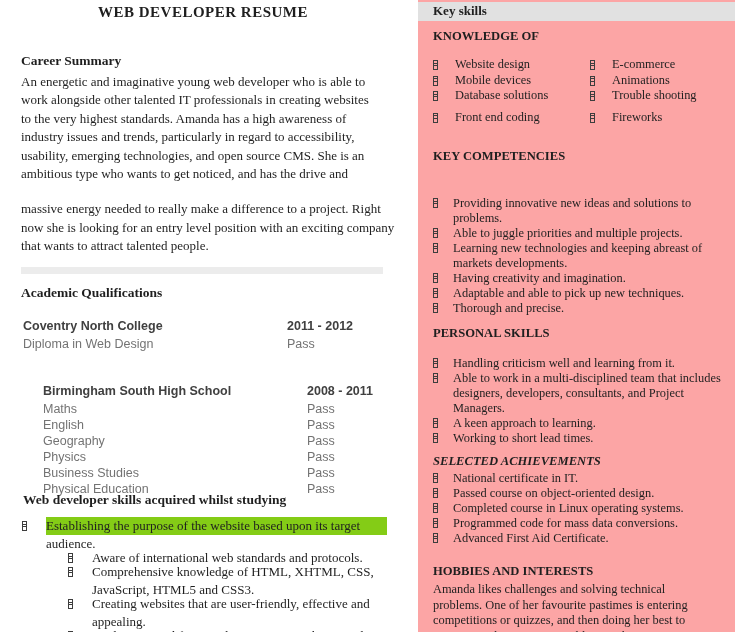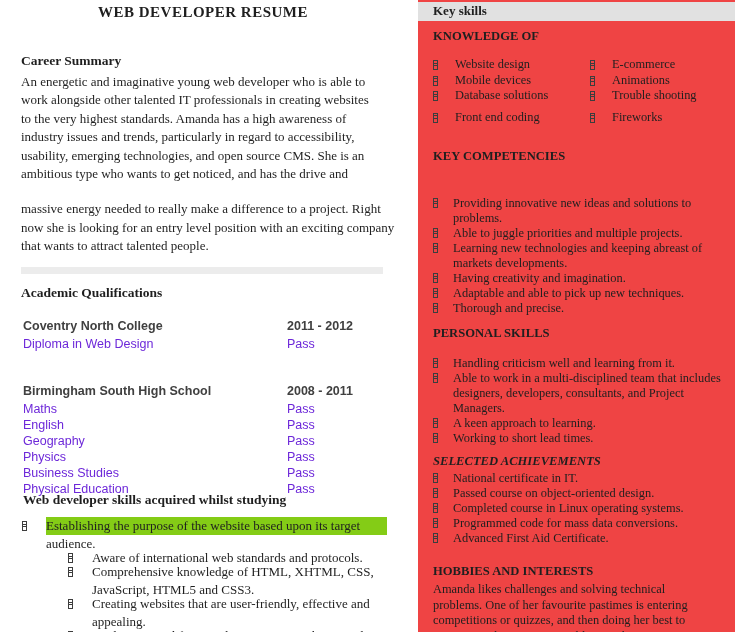--- a/index.html
+++ b/index.html
@@ -16,42 +16,42 @@
   }
   .sec-head { font-weight:bold; font-size:13.5px; line-height:16px; }
   .summary { position:absolute; top:53px; left:0; width:370px; }
   .summary .sec-head { margin-bottom:4px; }
   .para .line { font-size:13px; line-height:18.4px; white-space:nowrap; }
   .para.second { margin-top:17px; }
   .divider-bar { position:absolute; top:267px; left:0; width:362px; height:7px; background:#ececec; }
   .academic-head { position:absolute; top:285px; left:0; }
   .edu-block { position:absolute; left:2px; width:364px; }
   .edu-college { top:318px; }
-  .edu-school  { top:383px; }
-  .edu-row { display:flex; font-family:"Liberation Sans", sans-serif; font-size:12.5px; line-height:16px; color:#6d28d9; }
+  .edu-school  { top:383px;margin-left:20px; }
+  .edu-row { display:flex; font-family:"Liberation Sans", sans-serif; font-size:12.5px; line-height:16px; color:#737373; }
   .edu-row .c1 { width:264px; }
   .edu-row.head { font-weight:bold; margin-bottom:2px; color:#404040; }
   .skills-head { position:absolute; top:492px; left:2px; }
   .bullet-list { position:absolute; top:517px; left:1px; width:365px; }
   .bullet { position:relative; padding-left:24px; font-size:13px; line-height:18px; }
   .bullet + .bullet { margin-top:-4px;margin-left:46px; }
   .bullet .hl { display:block; width:100%; background:#84cc16; }
   .bullet .l2 { display:block; }
   
   .tofu {
     position:absolute; left:0; top:4px; display:inline-block; width:5px; height:10px;
     border:1px solid #3d3d3d;
     background:
       linear-gradient(#3d3d3d,#3d3d3d) 50% 25%/3px 1px no-repeat,
       linear-gradient(#3d3d3d,#3d3d3d) 50% 62%/3px 1px no-repeat;
   }
   
   .right-panel {
     position:absolute; left:418px; top:0; width:317px; height:632px;
-    background:#ef4444; overflow:hidden;
+    background:#fca5a5; overflow:hidden;
   }
   .panel-header {
     margin-top:2px; height:19px; line-height:18px; padding-left:15px;
     font-weight:bold; font-size:13px; background:#e1e1e1;
   }
   .p-head { font-weight:bold; font-size:12.6px; line-height:15px; margin-left:15px; }
   .kn-head   { margin-top:8px; }
   .kc-head   { margin-top:24px; }
   .ps-head   { margin-top:10px; }
   .sa-head   { margin-top:8px;font-style:italic; }

